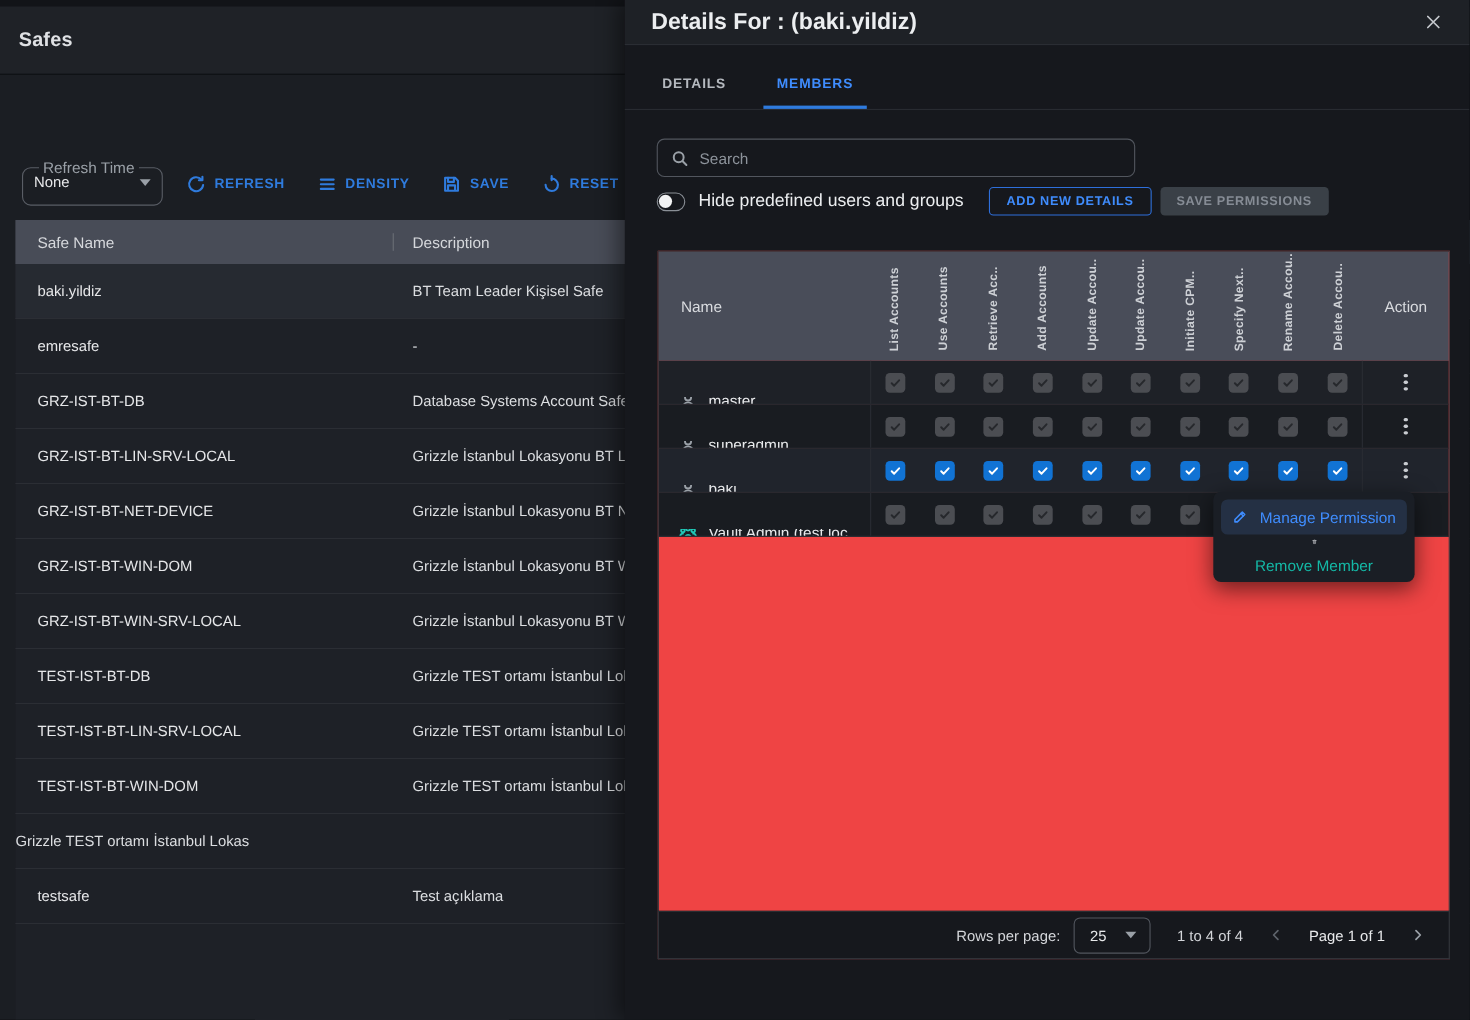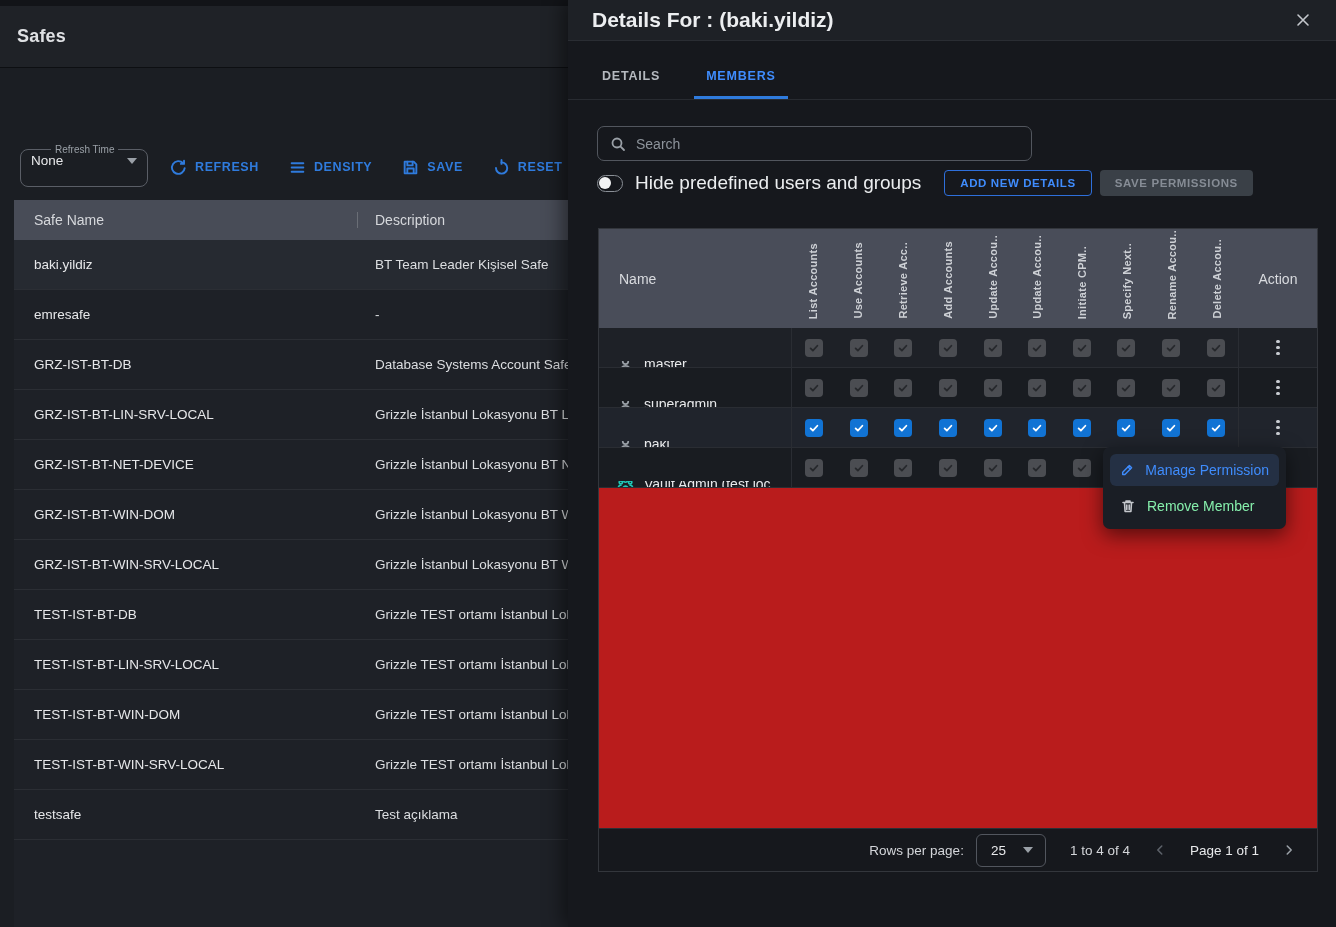--- a/index.html
+++ b/index.html
@@ -6,21 +6,21 @@
   html,body { width:1336px; height:927px; overflow:hidden; background:#101215; }
   body { font-family:"Liberation Sans", sans-serif; color:#e8e9eb; }
   .screen { position:relative; width:1336px; height:927px; background:#1b1e23; overflow:hidden; }
 
   
   .top-strip { position:absolute; left:0; top:0; width:1336px; height:6px; background:#121418; }
   .page-header { position:absolute; left:0; top:6px; width:1336px; height:62px; background:#1f2227; border-bottom:1px solid #0d0f12; display:flex; align-items:center; padding-left:17px; }
   .page-title { font-size:18px; font-weight:700; color:#dfe1e4; letter-spacing:.2px; }
 
   .refresh-field { position:absolute; left:20px; top:144px; width:128px; height:43px; border:1px solid #5a5e66; border-radius:8px; padding:0 10px; background:transparent; }
-  .refresh-field legend { font-size:10px; color:#9aa0a7; padding:0 4px; margin-left:20px; }
+  .refresh-field legend { font-size:14px; color:#9aa0a7; padding:0 4px; margin-left:4px; }
   .refresh-inner { display:flex; align-items:center; justify-content:space-between; margin-top:-2px; }
   .refresh-value { font-size:13.5px; color:#e8e9eb; }
   .chev-down { width:0; height:0; border-left:5px solid transparent; border-right:5px solid transparent; border-top:6px solid #9aa0a7; }
 
   .toolbar-buttons { position:absolute; left:170px; top:156px; height:22px; display:flex; align-items:center; gap:30px;justify-content:space-between; }
   .tb-btn { display:flex; align-items:center; gap:8px; color:#2f7bdd; font-size:12.5px; font-weight:700; letter-spacing:.6px; cursor:pointer; white-space:nowrap; }
   .tb-btn svg { width:17px; height:17px; stroke:#2f7bdd; fill:none; stroke-width:1.8; stroke-linecap:round; stroke-linejoin:round; }
 
   .safes-table { position:absolute; left:14px; top:200px; width:1322px; height:727px; background:#1e2127; }
   .safes-head { display:flex; height:40px; background:#484c57; align-items:center; font-size:14px; color:#d6d8dc; }
@@ -45,25 +45,25 @@
   .tab.active::after { content:""; position:absolute; left:0; right:0; bottom:0; height:3px; background:#2f7bdd; }
 
   .search-box { position:absolute; left:29px; top:126px; width:435px; height:35px; border:1px solid #52565e; border-radius:7px; display:flex; align-items:center; padding-left:12px; gap:10px; background:transparent; }
   .search-box svg { width:16px; height:16px; stroke:#9aa0a7; fill:none; stroke-width:1.8; stroke-linecap:round; }
   .search-box input { flex:1; background:transparent; border:none; outline:none; color:#e8e9eb; font-size:14px; font-family:"Liberation Sans", sans-serif; }
   .search-box input::placeholder { color:#8d939b; }
 
   .toggle-row { position:absolute; left:29px; top:170px; width:710px; height:26px; display:flex; align-items:center; }
   .toggle { width:26px; height:17px; border:1.5px solid #8a8f96; border-radius:9px; position:relative; cursor:pointer; flex:0 0 auto; }
   .toggle .knob { position:absolute; left:1px; top:1px; width:12px; height:12px; border-radius:50%; background:#f2f3f4; }
-  .toggle-label { font-size:19px; color:#eceef0; margin-left:12px; }
+  .toggle-label { font-size:16px; color:#eceef0; margin-left:12px; }
   .btn-outline { margin-left:23px; height:26px; padding:0 15px; border:1px solid #2e6fdb; border-radius:4px; color:#3f8cfd; font-size:11.5px; font-weight:700; letter-spacing:.6px; display:flex; align-items:center; cursor:pointer; background:transparent; }
   .btn-disabled { margin-left:8px; height:26px; padding:0 15px; border-radius:4px; background:#3a4047; color:#868c95; font-size:11.5px; font-weight:700; letter-spacing:.6px; display:flex; align-items:center; cursor:default; }
 
-  .members-table { position:absolute; left:30px; top:228px; width:720px; height:644px; border:1px solid #33363c; background:#b91c1c; }
+  .members-table { position:absolute; left:30px; top:228px; width:720px; height:644px; border:1px solid #33363c; background:#ef4444; }
   .mt-head { display:flex; height:99px; background:#494d59; }
   .mt-head .name-col { width:192px; display:flex; align-items:center; padding-left:20px; font-size:14px; color:#d9dbdf; }
   .mt-head .perm-cols { display:flex; width:448px; }
   .mt-head .perm-col { width:44.8px; display:flex; align-items:flex-end; justify-content:center; padding-bottom:9px; }
   .mt-head .perm-col span { writing-mode:vertical-rl; transform:rotate(180deg); font-size:11px; font-weight:700; color:#cdd0d5; letter-spacing:.3px; white-space:nowrap; }
   .mt-head .action-col { flex:1; display:flex; align-items:center; justify-content:center; font-size:14px; color:#d9dbdf; }
 
   .member-row { display:flex; height:40px; border-bottom:1px solid #2a2d33; align-items:stretch; }
   .member-row:nth-child(odd) { background:#1e2127; }
   .member-row:nth-child(even) { background:#191c21; }
@@ -80,21 +80,21 @@
   .cbx.gray .box svg { stroke:#26282c; }
   .cbx.blue .box { background:#1173d4; }
   .cbx.blue .box svg { stroke:#ffffff; }
   .member-row .action-cell { flex:1; display:flex; align-items:center; justify-content:center; }
   .kebab { display:flex; flex-direction:column; gap:2.5px; padding:5px; cursor:pointer; }
   .kebab i { width:3.5px; height:3.5px; border-radius:50%; background:#c9ccd1; }
 
   .context-menu { position:absolute; left:1103px; top:447px; width:183px; background:#1a1e25; border-radius:7px; box-shadow:0 6px 20px rgba(0,0,0,.55); padding:7px; z-index:60; }
   .menu-item { height:32px; display:flex; align-items:center; gap:11px; padding:0 10px; border-radius:6px; font-size:14px; cursor:pointer; white-space:nowrap; }
   .menu-item.highlight { background:#243044; color:#3f8cfd; }
-  .menu-item.plain { color:#86efac; margin-top:4px; }
+  .menu-item.plain { color:#14b8a6; margin-top:4px;flex-direction:column; }
   .menu-item svg { width:16px; height:16px; fill:none; stroke-width:1.6; stroke-linecap:round; stroke-linejoin:round; }
   .menu-item.highlight svg { stroke:#3f8cfd; }
   .menu-item.plain svg { stroke:#c4c7cc; }
 
   .pagination { position:absolute; left:30px; top:828px; width:720px; height:44px; border-top:1px solid #2c2f35; border-left:1px solid #33363c; border-right:1px solid #33363c; border-bottom:1px solid #33363c; display:flex; align-items:center; justify-content:flex-end; padding-right:18px; gap:0; background:#16181d; }
   .pg-label { font-size:13.5px; color:#d4d6da; }
   .pg-select { margin-left:12px; width:70px; height:33px; border:1px solid #52565e; border-radius:6px; display:flex; align-items:center; justify-content:space-between; padding:0 12px 0 14px; cursor:pointer; }
   .pg-select span { font-size:13.5px; color:#e8e9eb; }
   .pg-range { margin-left:24px; font-size:13.5px; color:#d4d6da; }
   .pg-chev { margin-left:20px; width:20px; height:20px; display:flex; align-items:center; justify-content:center; cursor:pointer; }
@@ -210,21 +210,20 @@
     <div class="safe-name">TEST-IST-BT-LIN-SRV-LOCAL</div>
     <div class="safe-desc">Grizzle TEST ortamı İstanbul Lokas</div>
   </div>
 
   <div class="safe-row">
     <div class="safe-name">TEST-IST-BT-WIN-DOM</div>
     <div class="safe-desc">Grizzle TEST ortamı İstanbul Lokas</div>
   </div>
 
   <div class="safe-row">
-    <div class="safe-name">TEST-IST-BT-WIN-SRV-LOCAL</div>
     <div class="safe-desc">Grizzle TEST ortamı İstanbul Lokas</div>
   </div>
 
   <div class="safe-row">
     <div class="safe-name">testsafe</div>
     <div class="safe-desc">Test açıklama</div>
   </div>
 </div>
   </div>
 

